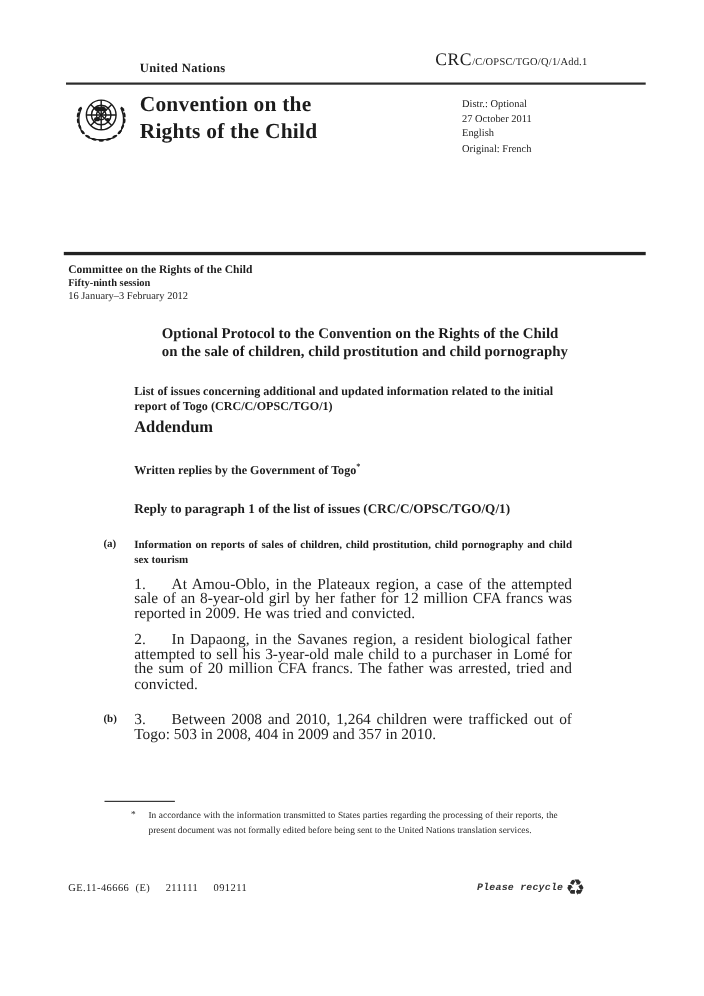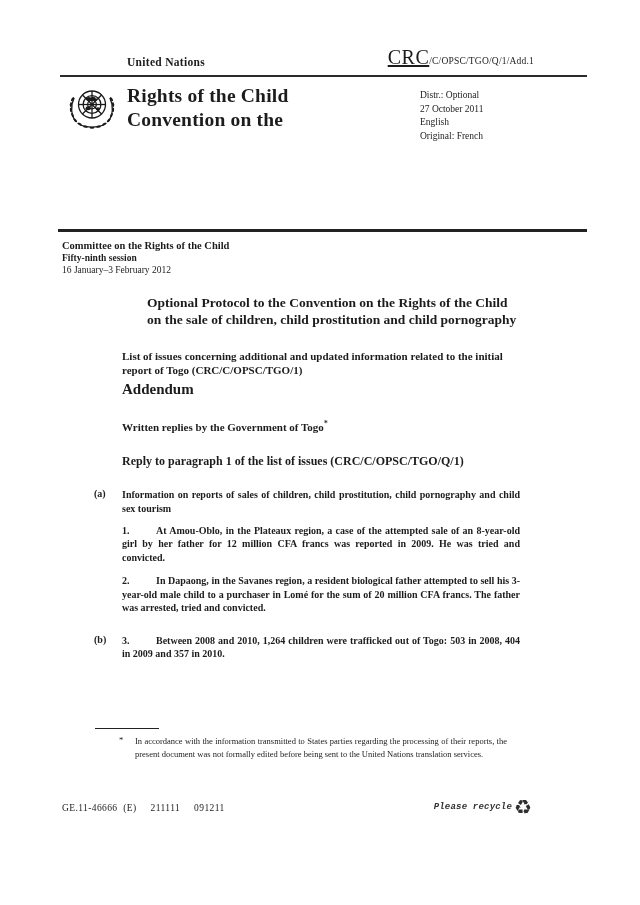--- a/index.html
+++ b/index.html
@@ -15,21 +15,21 @@
 
   
   .un-label {
     position: absolute; left: 127px; top: 56px;
     font-size: 11.5px; font-weight: bold; letter-spacing: 0.3px;
   }
   .doc-symbol {
     position: absolute; right: 54px; top: 46px;
     display: flex; align-items: baseline;
   }
-  .doc-symbol-main { font-size: 20px; letter-spacing: 0.5px; text-decoration: underline; }
+  .doc-symbol-main { font-size: 16px; letter-spacing: 0.5px; }
   .doc-symbol-suffix { font-size: 9.5px; letter-spacing: 0.2px; }
   .header-rule {
     position: absolute; left: 60px; top: 75px; width: 527px; height: 2px;
     background: #2b2b2b;
   }
   .emblem {
     position: absolute; left: 65px; top: 80px; width: 54px; height: 62px;
   }
   .conv-title {
     position: absolute; left: 127px; top: 84px;
@@ -61,21 +61,21 @@
 
   .section { position: relative; margin-top: 19px; }
   .section-label {
     position: absolute; left: -28px; top: 0;
     font-size: 10px; font-weight: bold;
   }
   .section-heading {
     font-size: 10px; font-weight: bold; line-height: 14px; text-align: justify;
   }
   .para {
-    margin-top: 8px; font-size: 10px; line-height: 13.5px; text-align: justify; font-weight: bold;
+    margin-top: 8px; font-size: 14px; line-height: 13.5px; text-align: justify;
   }
   .para + .para { margin-top: 10px; }
   .para-num { display: inline-block; width: 34px; }
 
   
   .footnote { position: absolute; left: 95px; top: 728px; width: 412px; }
   .footnote-rule { width: 64px; height: 1px; background: #222; margin-bottom: 6px; }
   .footnote-body {
     position: relative; padding-left: 40px;
     font-size: 8.5px; line-height: 13px; text-align: justify;
@@ -149,22 +149,22 @@
         <ellipse cx="81" cy="69" rx="4.5" ry="2" transform="rotate(135 81 69)"></ellipse>
         <ellipse cx="73" cy="76" rx="4.5" ry="2" transform="rotate(155 73 76)"></ellipse>
         <ellipse cx="38" cy="81" rx="4.5" ry="2" transform="rotate(-170 38 81)"></ellipse>
         <ellipse cx="62" cy="81" rx="4.5" ry="2" transform="rotate(170 62 81)"></ellipse>
         <ellipse cx="50" cy="83" rx="4.5" ry="2"></ellipse>
       </g>
     </svg>
   </div>
 
   <div class="conv-title">
+    <div>Convention on the</div>
     <div>Rights of the Child</div>
-    <div>Convention on the</div>
   </div>
 
   <div class="distr-block">
     <div>Distr.: Optional</div>
     <div>27 October 2011</div>
     <div>English</div>
     <div>Original: French</div>
   </div>
 
   <div class="thick-rule"></div>

